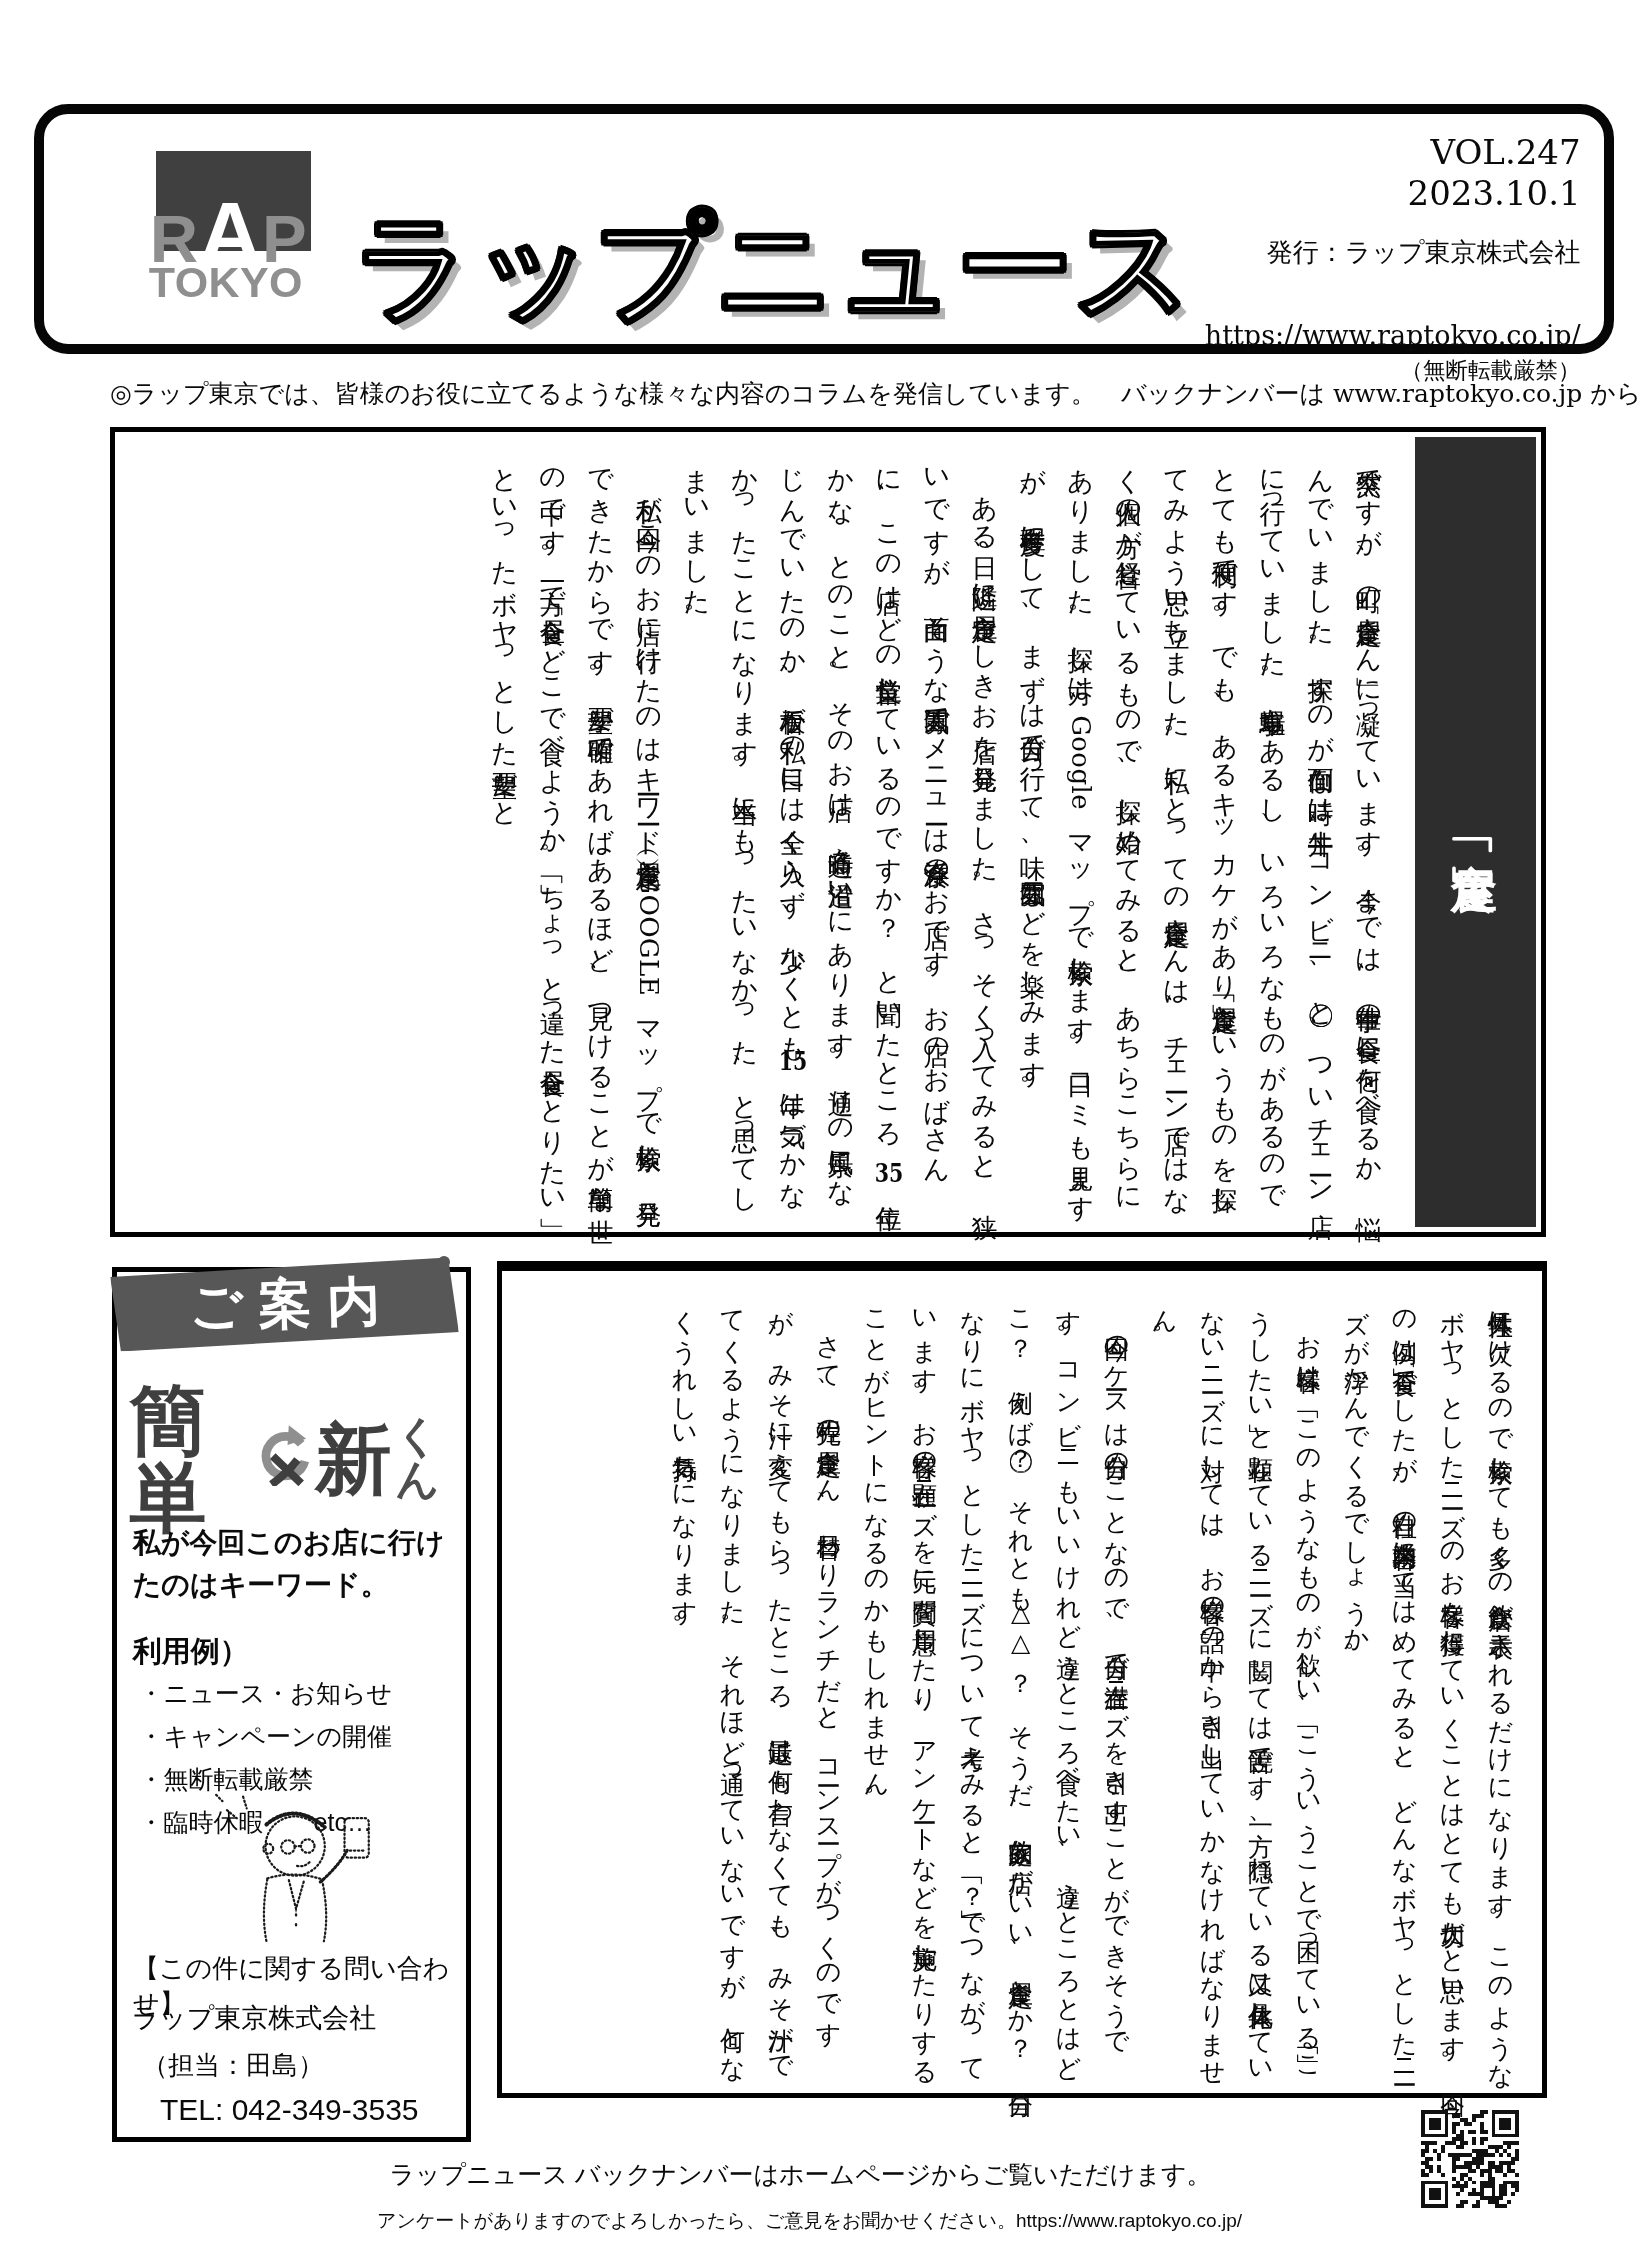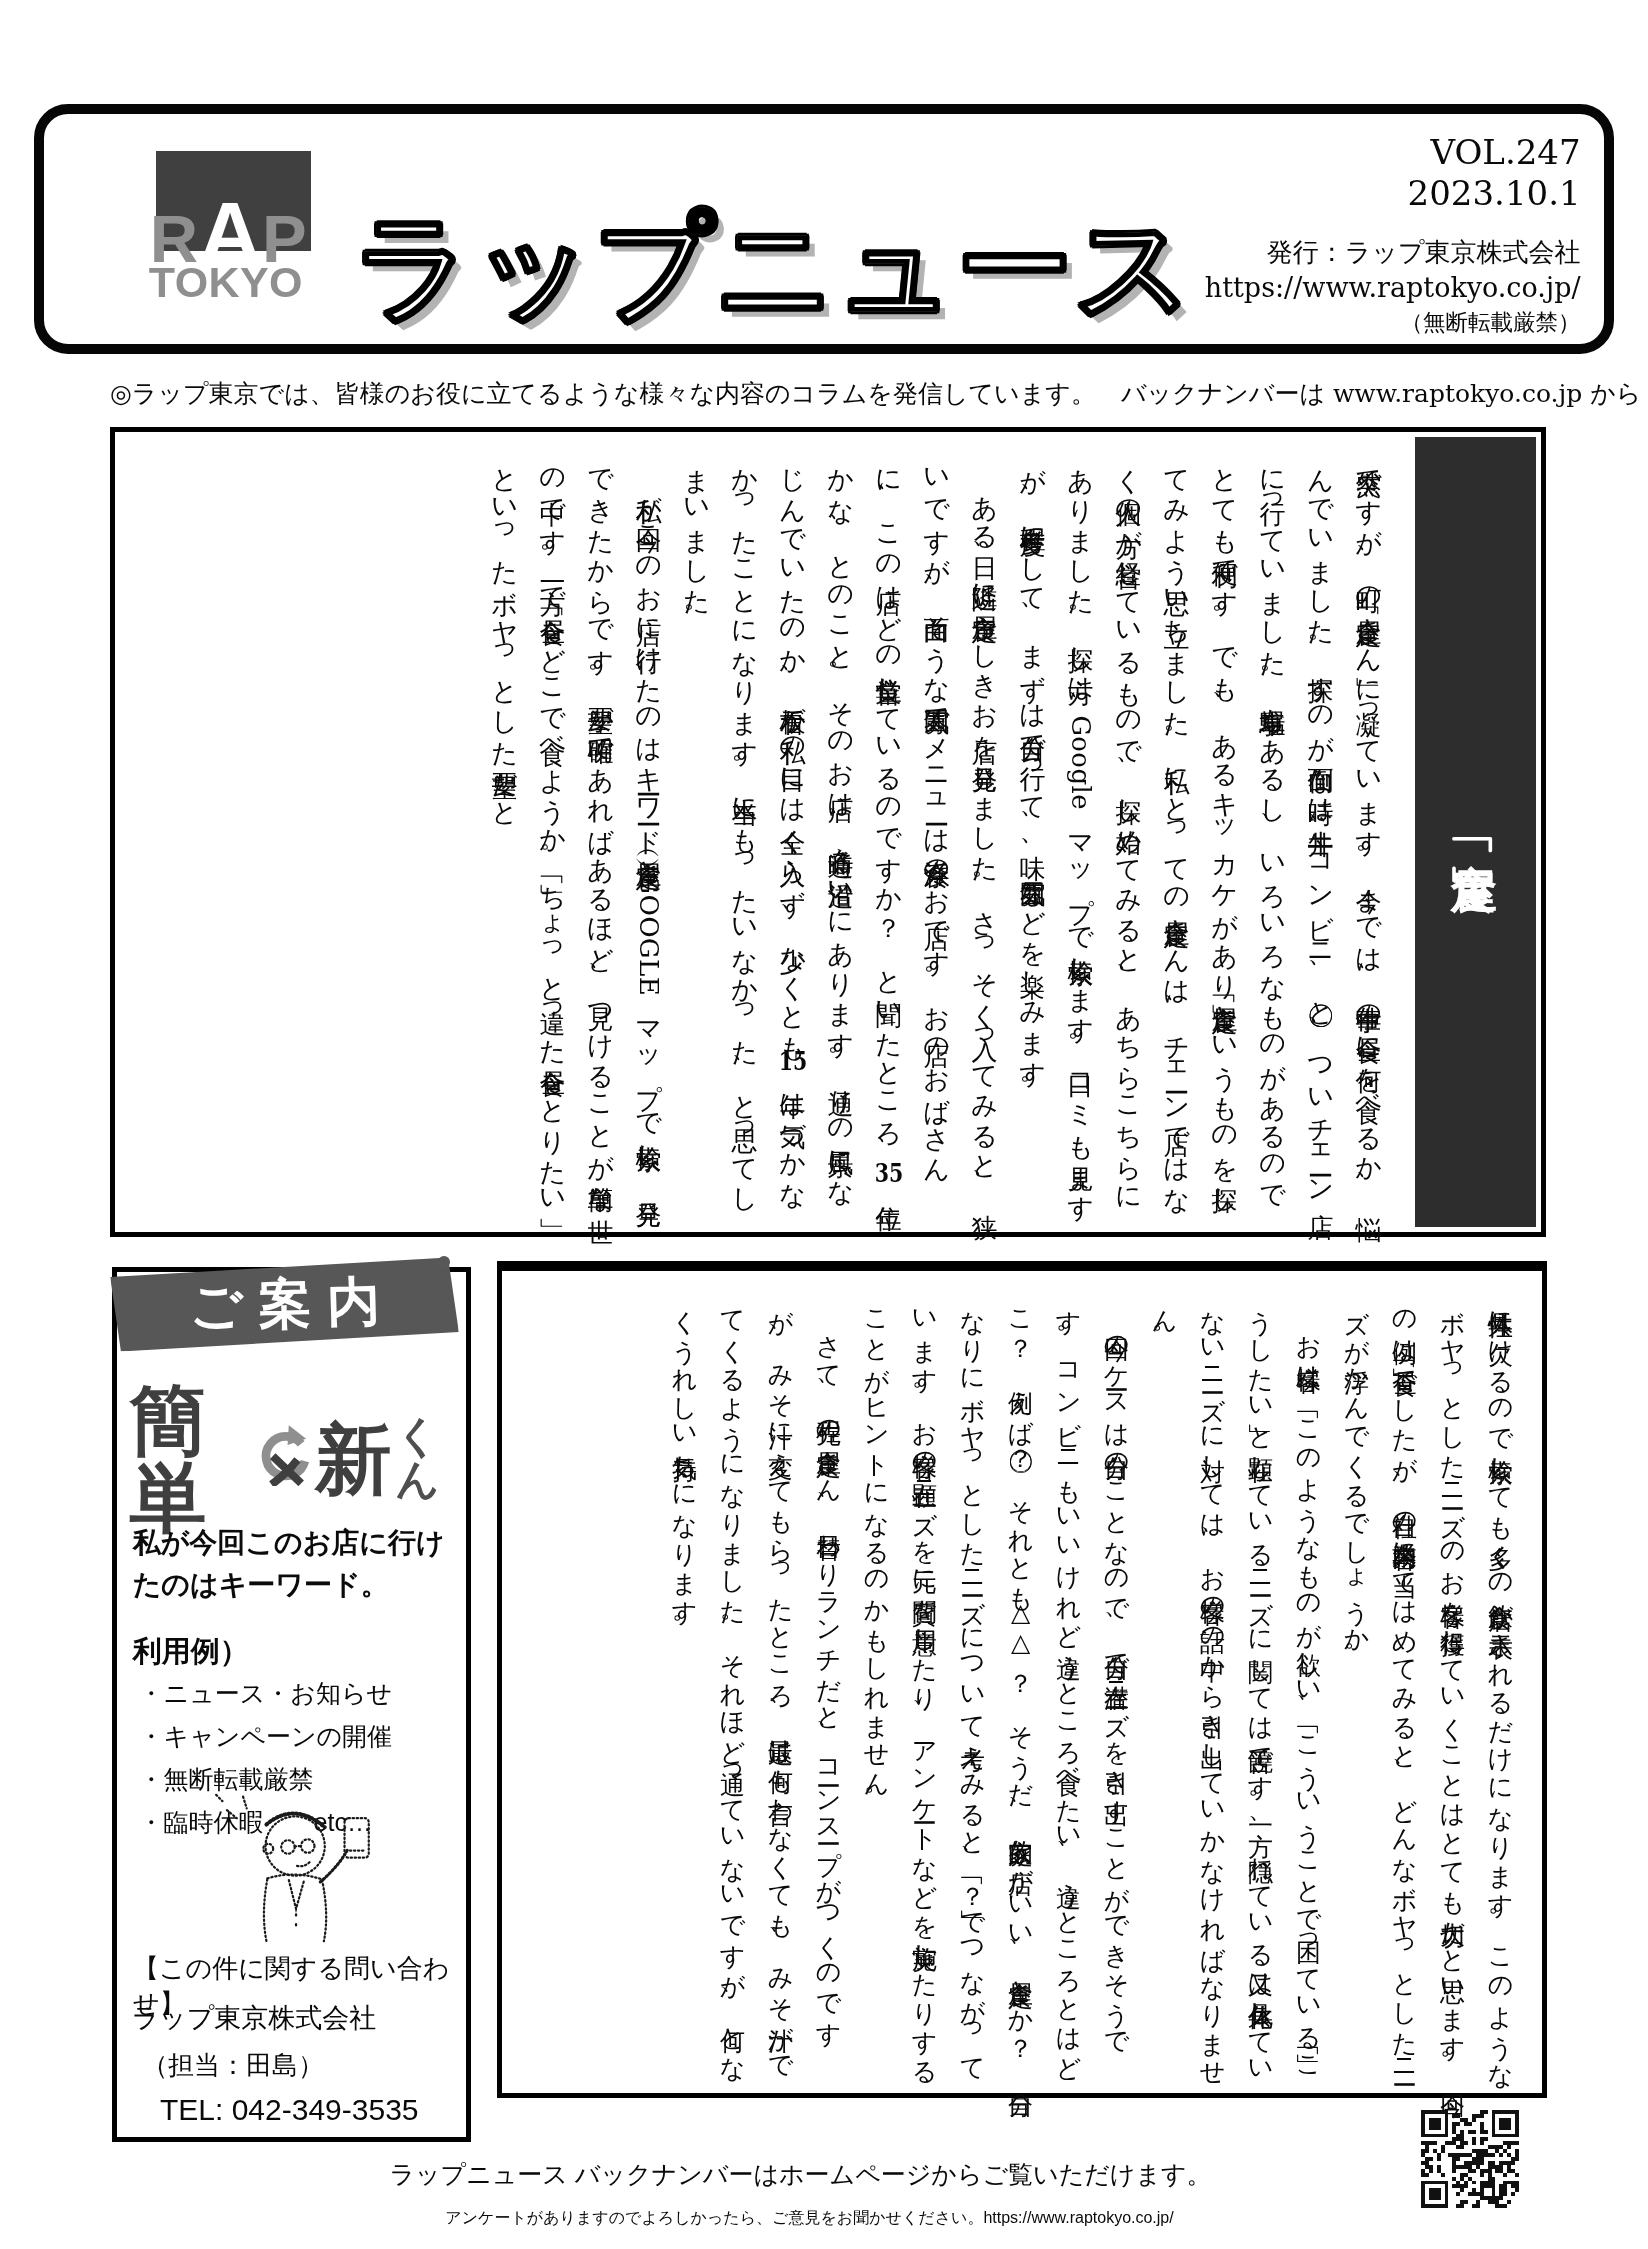--- a/index.html
+++ b/index.html
@@ -21,21 +21,21 @@
   .edition-label { position:absolute; left:315px; top:18px; font-size:58px;
     -webkit-text-stroke:0.9px #000; }
   .paper-title { position:absolute; left:310px; top:76px; font-size:116px; letter-spacing:1.8px;
     -webkit-text-stroke:1.3px #000;
     text-shadow:-2.7px 0 #000,2.7px 0 #000,0 -2.7px #000,0 2.7px #000,-2.2px -2.2px #000,2.2px -2.2px #000,-2.2px 2.2px #000,2.2px 2.2px #000,8px 8px 0 #b3b3b3; }
   .header-right { position:absolute; right:23.4px; top:18px; text-align:right;
     font-family:"DejaVu Serif", serif; }
   .hr-vol   { font-size:34px; line-height:1.22; }
   .hr-date  { font-size:34px; line-height:1.22; margin-bottom:19px; }
   .hr-pub   { font-size:26px; line-height:1.4; }
-  .hr-url   { font-size:27px; line-height:1.35; }
+  .hr-url   { font-size:27px; line-height:1.35;margin-top:48px; }
   .hr-note  { font-size:22.5px; line-height:1.4; }
 
   
   .intro-line { position:absolute; left:110px; top:377px; width:1503px;
     font-family:"DejaVu Serif", serif; font-size:25px; white-space:nowrap; }
 
   
   .top-box { position:absolute; left:110px; top:427px; width:1436px; height:810px;
     border:5.8px solid #000; background:#fff; }
   .side-bar { position:absolute; top:5.4px; bottom:5.4px; right:5.4px; width:121px; background:#2d2d2d;
@@ -76,21 +76,21 @@
   
   .bottom-box { position:absolute; left:497px; top:1261px; width:1050px; height:837px;
     border:5.8px solid #000; border-top-width:10px; background:#fff; }
   .bottom-text { position:absolute; top:21.6px; left:19px; right:18px; height:787px;
     font-size:25px; line-height:48px; letter-spacing:0.4px; }
 
   
   .footer-line1 { position:absolute; left:193px; top:2158px; width:1215px; text-align:center;
     font-size:25px; }
   .footer-line2 { position:absolute; left:67px; top:2208px; width:1485px; text-align:center;
-    font-size:16px; }
+    font-size:19px; }
   .qr-box { position:absolute; left:1421px; top:2110px; width:98px; height:98px; }
   .qr-box svg { width:100%; height:100%; }
 </style>
 </head>
 <body>
 
 <div id="page">
 
   <div class="header-box">
     <div class="logo-box">

